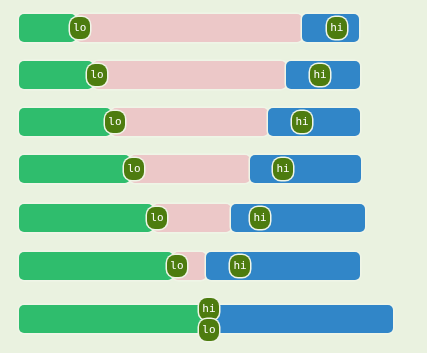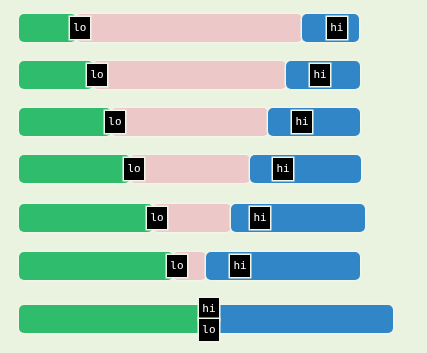--- a/index.html
+++ b/index.html
@@ -31,22 +31,22 @@
     border-radius: 5px;
     box-shadow: 0 0 0 1.5px #eff5e7;
   }
   .seg-low  { background: #2fbd6d; }
   .seg-mid  { background: #ecc8c8; }
   .seg-high { background: #3186c8; }
   .badge {
     position: absolute;
     width: 20px;
     height: 22px;
-    border-radius: 0;
-    background: #000000;
+    border-radius: 8px;
+    background: #4d7c0f;
     color: #ffffff;
     font-size: 11px;
     line-height: 22px;
     text-align: center;
     letter-spacing: 0px;
     box-shadow: 0 0 0 1.5px #eff5e7;
     font-family: "DejaVu Sans Mono", monospace;
   }
   .badge-mid   { top: 7px; }
   .badge-upper { top: -3px; }

